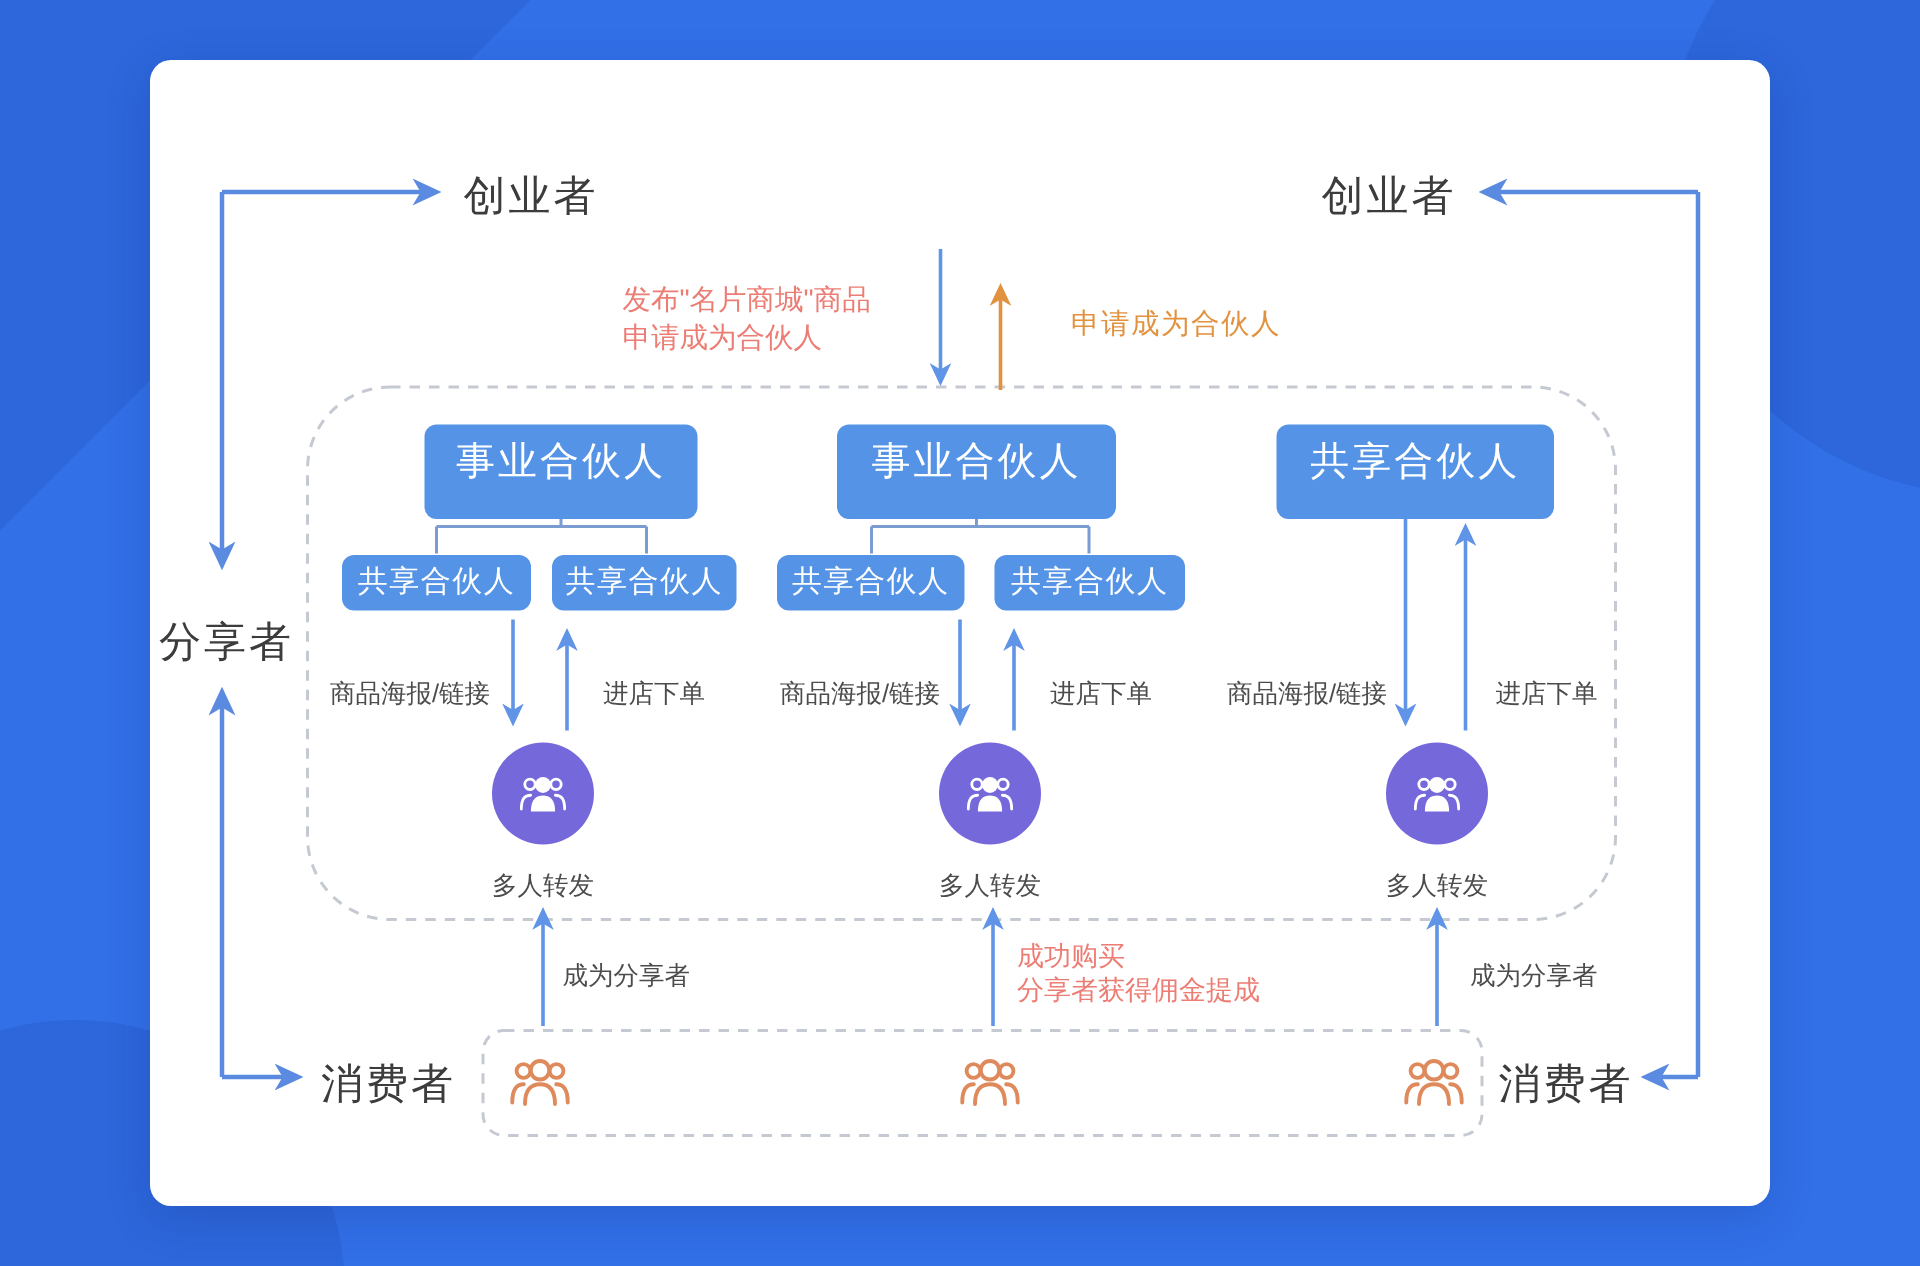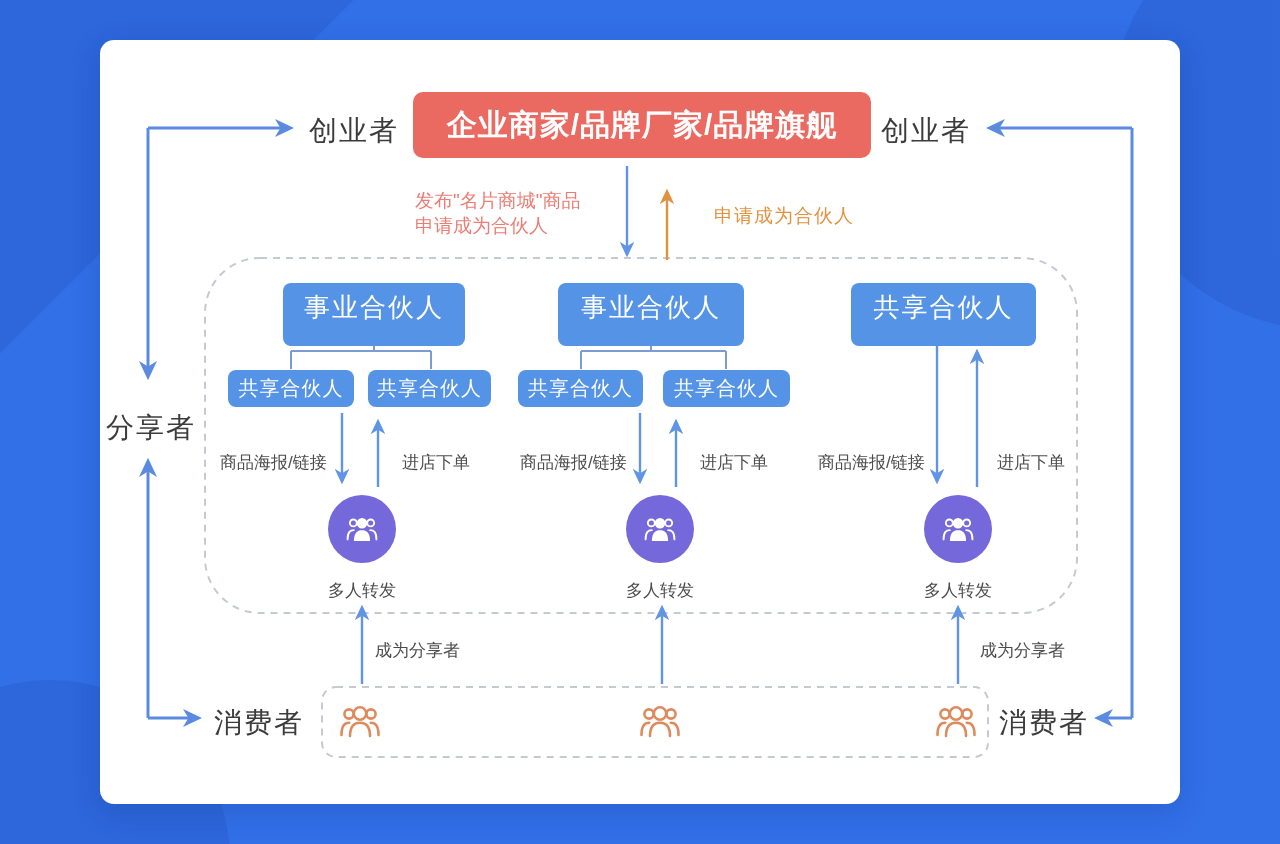--- a/index.html
+++ b/index.html
@@ -94,21 +94,20 @@
       <line x1="977" y1="487" x2="977" y2="352" marker-end="url(#ah-bs)"></line>
     </g>
     <g class="lns">
       <line x1="362" y1="684" x2="362" y2="608" marker-end="url(#ah-bs)"></line>
       <line x1="662" y1="684" x2="662" y2="608" marker-end="url(#ah-bs)"></line>
       <line x1="958" y1="684" x2="958" y2="608" marker-end="url(#ah-bs)"></line>
     </g>
   </svg>
 
   <div class="role" style="left:309px;top:112px;">创业者</div>
-  <div class="title-box">企业商家/品牌厂家/品牌旗舰</div>
   <div class="role" style="left:881px;top:112px;">创业者</div>
 
   <div class="ann-red" style="left:415px;top:188px;">
     <div>发布"名片商城"商品</div>
     <div>申请成为合伙人</div>
   </div>
   <div class="ann-orange" style="left:714px;top:203px;">申请成为合伙人</div>
 
   <div class="role" style="left:106px;top:409px;">分享者</div>
 
@@ -163,20 +162,24 @@
           <path class="f" d="M-9.8 14 C-9.8 4 -5.5 1 0 1 C5.5 1 9.8 4 9.8 14 Z"></path>
       </g>
     </svg>
   </div>
 
   <div class="fwd" style="left:317px;top:579px;">多人转发</div>
   <div class="fwd" style="left:615px;top:579px;">多人转发</div>
   <div class="fwd" style="left:913px;top:579px;">多人转发</div>
 
   <div class="flowlbl" style="left:375px;top:639px;">成为分享者</div>
+  <div class="ann-red-sm" style="left:678px;top:626px;">
+    <div>成功购买</div>
+    <div>分享者获得佣金提成</div>
+  </div>
   <div class="flowlbl" style="left:980px;top:639px;">成为分享者</div>
 
   <div class="role" style="left:214px;top:704px;">消费者</div>
   <div class="role" style="left:999px;top:704px;">消费者</div>
 
   <svg class="oicon" style="left:334px;top:701px;" viewBox="-26 -21 52 42" width="52" height="42">
     <g class="grp-orange">
       <circle class="o" cx="-11" cy="-8" r="4.6"></circle>
         <path class="o" d="M-18.5 13 C-18.5 4 -15.5 0.8 -10.8 0.8"></path>
       <circle class="o" cx="11" cy="-8" r="4.6"></circle>

